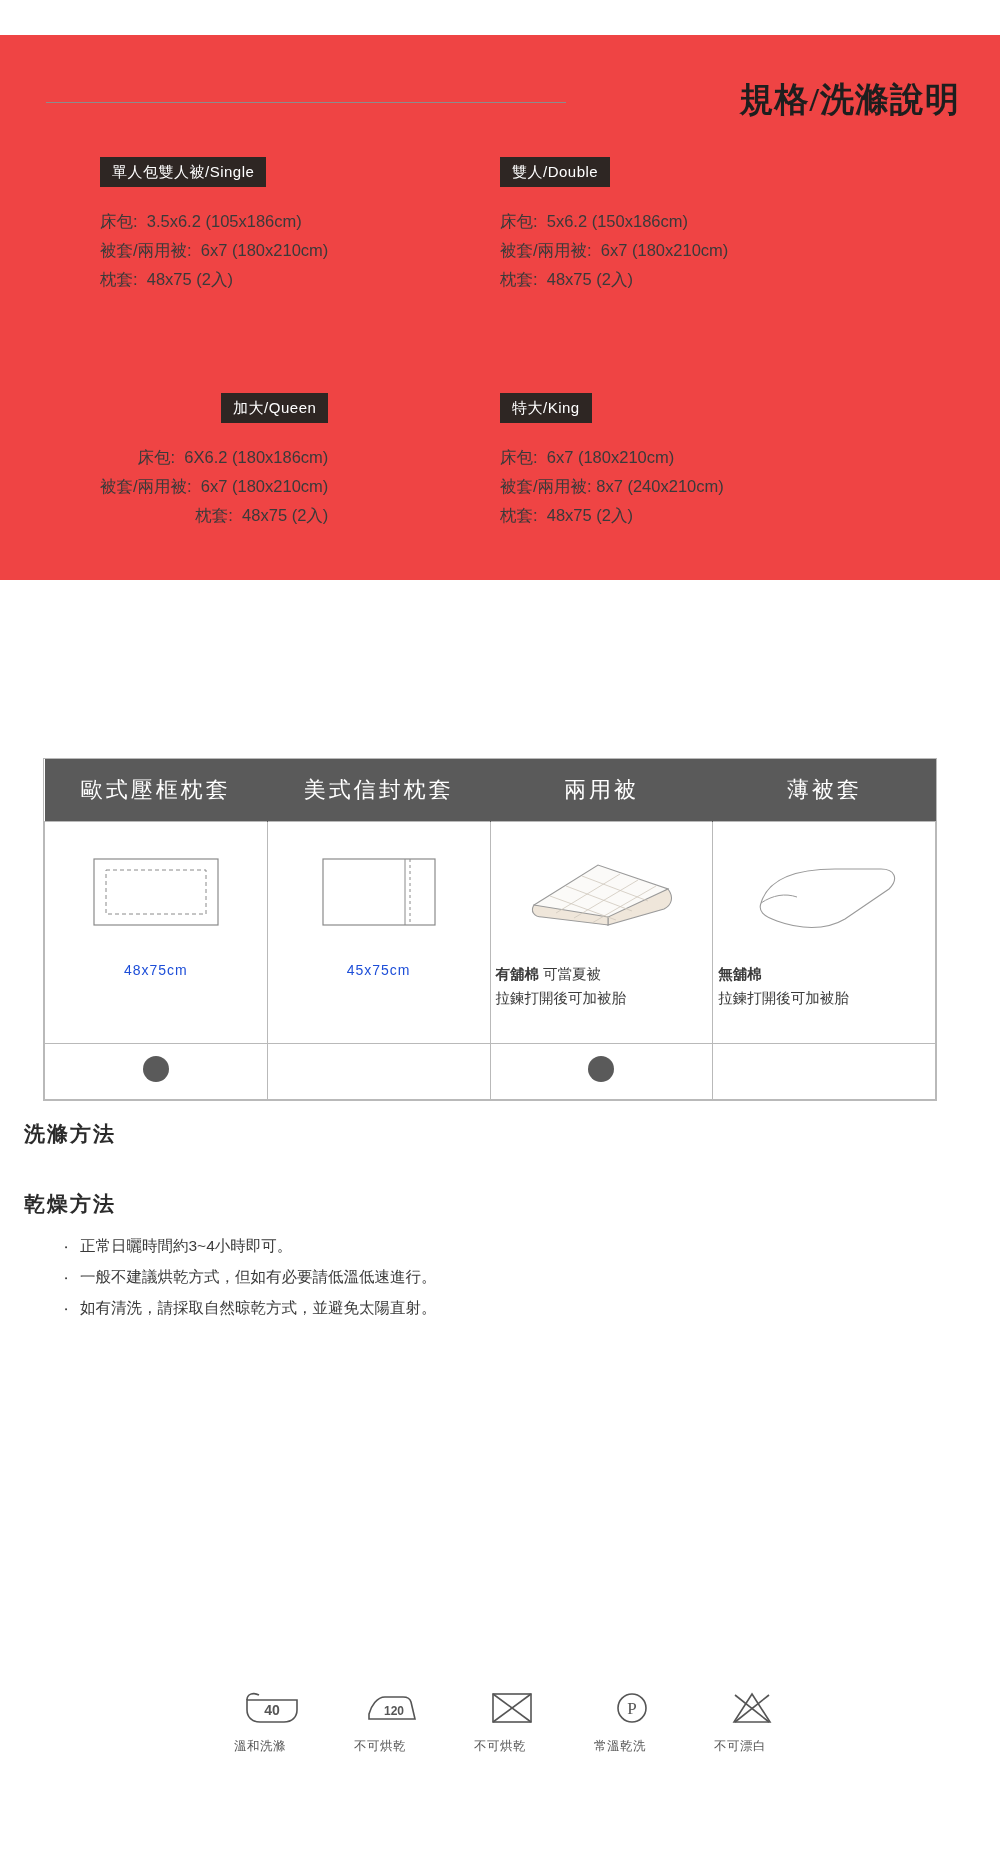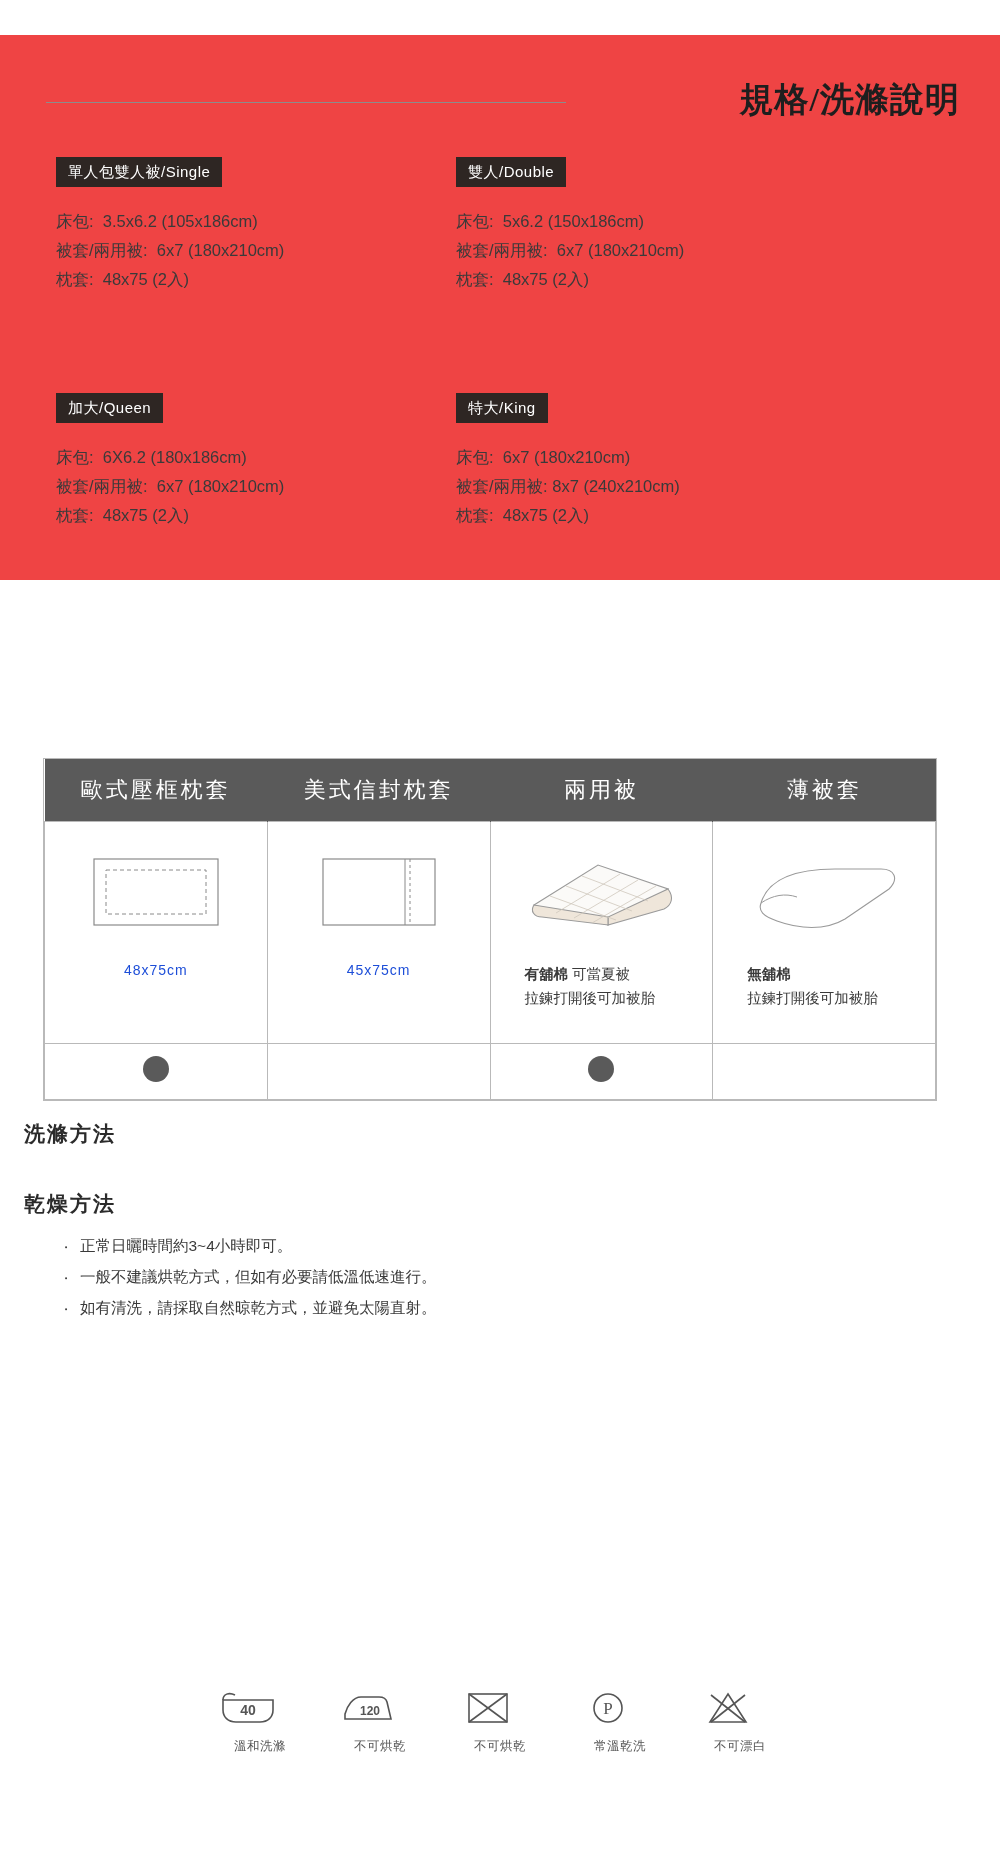--- a/index.html
+++ b/index.html
@@ -45,24 +45,24 @@
     background: #8c8c8c;
   }
 
   .spec-grid {
     position: absolute;
     left: 0;
     top: 0;
     width: 1000px;
     height: 545px;
   }
-  .spec-block { position: absolute; }
+  .spec-block { position: absolute; margin-left: 44px; }
   .spec-block.b0 { left: 56px; top: 122px; }
   .spec-block.b1 { left: 456px; top: 122px; }
-  .spec-block.b2 { left: 56px; top: 358px; }
+  .spec-block.b2 { left: 56px; top: 358px; text-align: right; }
   .spec-block.b3 { left: 456px; top: 358px; }
 
   .spec-tag {
     display: inline-block;
     background: #2e2623;
     color: #ffffff;
     font-size: 15px;
     letter-spacing: 0.5px;
     padding: 7px 12px 8px 12px;
     line-height: 1;
@@ -119,21 +119,21 @@
     justify-content: center;
   }
   .cap-center {
     font-size: 14px;
     color: #1d4ed8;
     letter-spacing: 1px;
     font-family: "Liberation Sans", sans-serif;
   }
   .cap-left {
     text-align: left;
-    padding-left: 34px;
+    padding-left: 5px;
     font-size: 14.5px;
     line-height: 24px;
     color: #3a3a3a;
     font-family: "Liberation Sans", sans-serif;
   }
   .cap-left b { font-weight: 700; }
   .dot-row td { height: 56px; vertical-align: middle; }
   .dot {
     display: inline-block;
     width: 26px;
@@ -191,21 +191,21 @@
     gap: 34px;
   }
   .sym {
     width: 86px;
     text-align: center;
   }
   .sym-ico {
     height: 42px;
     display: flex;
     align-items: center;
-    justify-content: flex-start;
+    justify-content: flex-end;
   }
   .sym-label {
     margin-top: 10px;
     font-size: 12.5px;
     color: #555555;
     letter-spacing: 0.5px;
     font-family: "Liberation Sans", sans-serif;
   }
 </style>
 </head>

